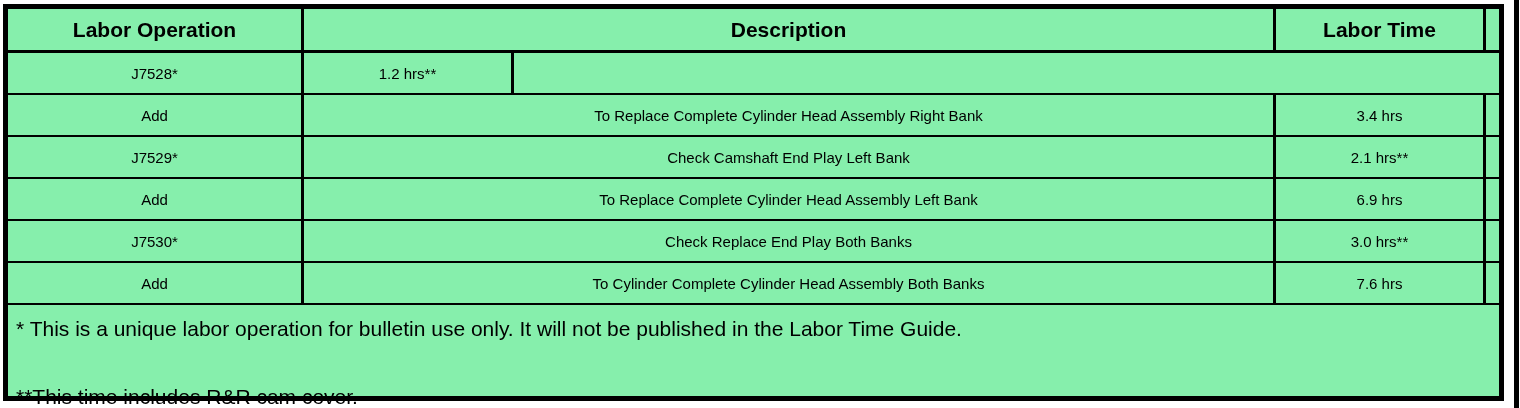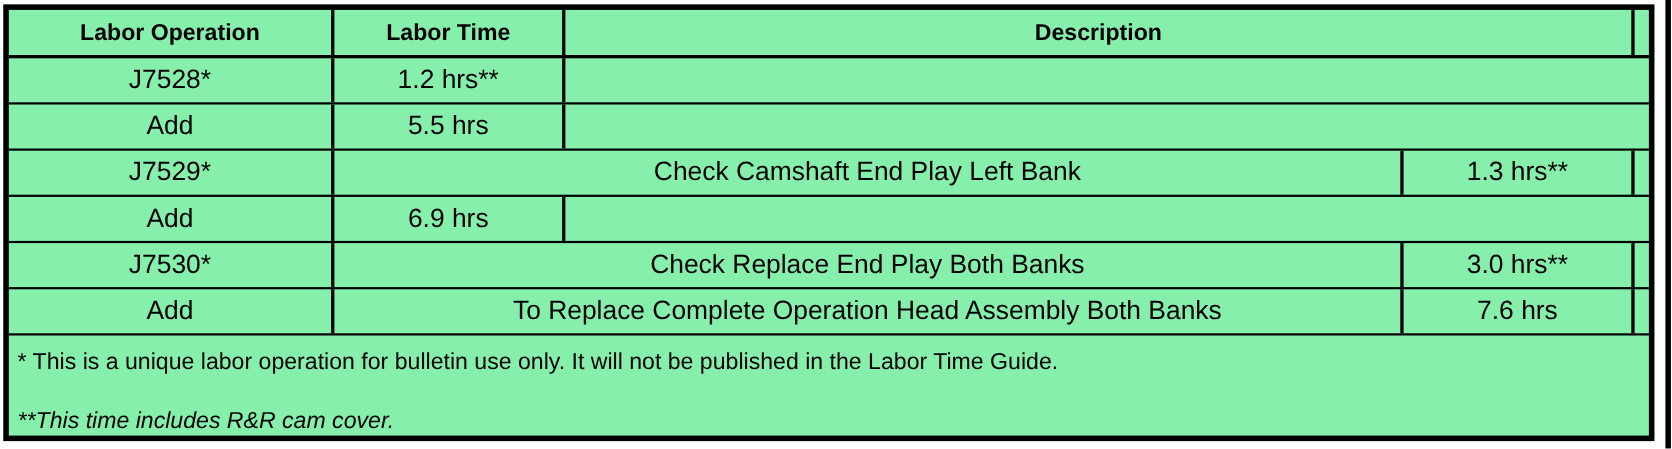--- a/index.html
+++ b/index.html
@@ -48,21 +48,21 @@
   }
   .grid-row.header {
     height: 44px;
     border-bottom: 3px solid #000000;
   }
   .cell {
     box-sizing: border-box;
     display: flex;
     align-items: center;
     justify-content: center;
-    font-size: 24px;
+    font-size: 15px;
     line-height: 1;
     border-right: 3px solid #000000;
     overflow: hidden;
     white-space: nowrap;
   }
   .cell.op   { width: 296px; flex: 0 0 auto; }
   .cell.desc { width: 972px; flex: 0 0 auto; }
   .cell.time { width: 210px; flex: 0 0 auto; }
   .cell.edge { flex: 1 1 auto; border-right: none; }
   .grid-row.header .cell {
@@ -74,71 +74,73 @@
     box-sizing: border-box;
     padding: 0 8px;
     font-size: 21px;
   }
   .footnotes p {
     margin: 0;
     line-height: 1.1;
     white-space: nowrap;
   }
   .footnotes .fn1 { margin-top: 12px; }
-  .footnotes .fn2 { margin-top: 31px; font-style: italic; }
+  .footnotes .fn2 { margin-top: 45px; }
 </style>
 </head>
 <body>
 
 <div class="canvas">
 
   <div class="table-box">
 
     <div class="grid-row header">
       <div class="cell op">Labor Operation</div>
+      <div class="cell desc">Description</div>
       <div class="cell time">Labor Time</div>
-      <div class="cell desc">Description</div>
       <div class="cell edge"></div>
     </div>
 
     <div class="grid-row">
       <div class="cell op">J7528*</div>
       <div class="cell time">1.2 hrs**</div>
       <div class="cell edge"></div>
     </div>
 
     <div class="grid-row">
       <div class="cell op">Add</div>
-      <div class="cell time">5.5 hrs</div>
+      <div class="cell desc">To Replace Complete Cylinder Head Assembly Right Bank</div>
+      <div class="cell time">3.4 hrs</div>
       <div class="cell edge"></div>
     </div>
 
     <div class="grid-row">
       <div class="cell op">J7529*</div>
       <div class="cell desc">Check Camshaft End Play Left Bank</div>
-      <div class="cell time">1.3 hrs**</div>
+      <div class="cell time">2.1 hrs**</div>
       <div class="cell edge"></div>
     </div>
 
     <div class="grid-row">
       <div class="cell op">Add</div>
+      <div class="cell desc">To Replace Complete Cylinder Head Assembly Left Bank</div>
       <div class="cell time">6.9 hrs</div>
       <div class="cell edge"></div>
     </div>
 
     <div class="grid-row">
       <div class="cell op">J7530*</div>
       <div class="cell desc">Check Replace End Play Both Banks</div>
       <div class="cell time">3.0 hrs**</div>
       <div class="cell edge"></div>
     </div>
 
     <div class="grid-row">
       <div class="cell op">Add</div>
-      <div class="cell desc">To Replace Complete Operation Head Assembly Both Banks</div>
+      <div class="cell desc">To Cylinder Complete Cylinder Head Assembly Both Banks</div>
       <div class="cell time">7.6 hrs</div>
       <div class="cell edge"></div>
     </div>
 
     <div class="footnotes">
       <p class="fn1">* This is a unique labor operation for bulletin use only. It will not be published in the Labor Time Guide.</p>
       <p class="fn2">**This time includes R&amp;R cam cover.</p>
     </div>
 
   </div>

